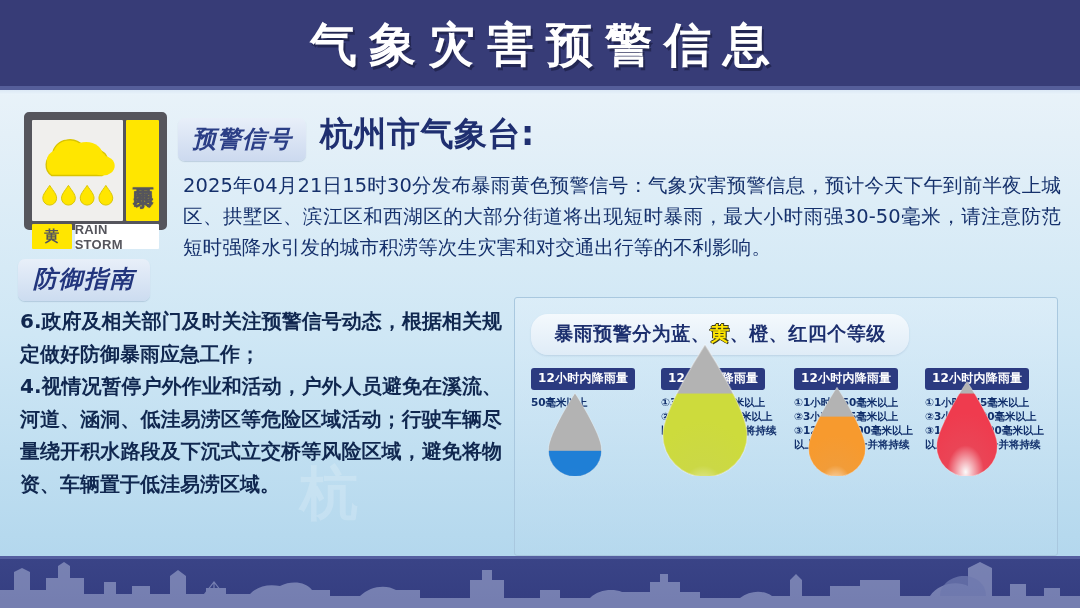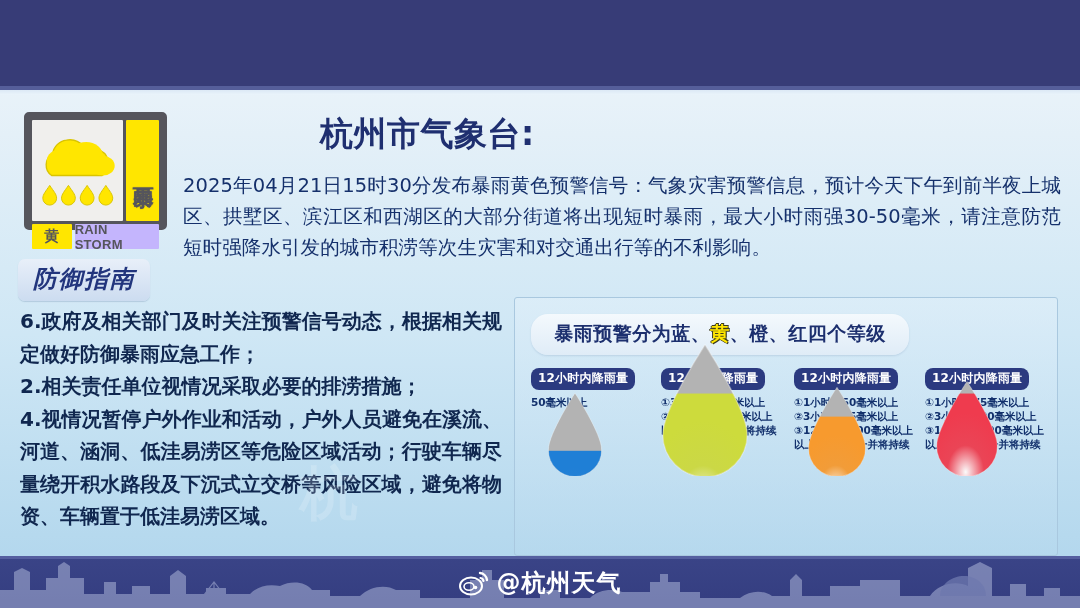--- a/index.html
+++ b/index.html
@@ -101,21 +101,21 @@
   .wi-level {
     width: 40px;
     background: #ffe600;
     border-radius: 1px;
     display: flex; align-items: center; justify-content: center;
     color: #55555c; font-weight: bold; font-size: 15px;
     font-family: "DejaVu Sans", "Liberation Sans", sans-serif;
   }
   .wi-en {
     flex: 1 1 auto;
-    background: #c4b5fd;
+    background: #ffffff;
     border-radius: 1px;
     display: flex; align-items: center; justify-content: center;
     color: #55555c; font-weight: bold; font-size: 13px;
     letter-spacing: .3px;
     font-family: "Liberation Sans", sans-serif;
   }
 
   
   .sig-badge {
     position: absolute;
@@ -212,21 +212,21 @@
 
   .cards { position: absolute; left: 0; top: 70px; width: 100%; height: 190px; }
   .card {
     position: absolute;
     top: 0;
     width: 132px;
   }
   .card-label {
     display: inline-block;
     padding: 2px 7px 3px;
-    border-radius: 8px;
+    border-radius: 3px;
     background: #2b3a80;
     color: #ffffff;
     font-size: 12px;
     font-weight: bold;
     letter-spacing: .2px;
     font-family: "DejaVu Sans", "Liberation Sans", sans-serif;
     white-space: nowrap;
   }
   .card-lines {
     margin-top: 5px;
@@ -284,20 +284,21 @@
     font-family: "DejaVu Sans", "Liberation Sans", sans-serif;
     pointer-events: none;
   }
 </style>
 </head>
 <body>
 
 <div class="poster">
 
   <div class="header-band"></div>
+  <div class="header-title">气象灾害预警信息</div>
   <div class="header-strip"></div>
 
   <div class="warn-icon">
     <div class="wi-top">
       <div class="wi-cloudbox">
         <svg width="100%" height="100%" viewBox="0 0 92 86" preserveAspectRatio="xMidYMid meet">
           <path d="M20 48 a13 13 0 0 1 1 -22 a16 16 0 0 1 14 -14 a18 18 0 0 1 17 6 a15 15 0 0 1 18 5 a13 13 0 0 1 7 12 a11 11 0 0 1 -6 13 z" fill="#ffe600" stroke="#d9c400" stroke-width="1.4"></path>
           <ellipse cx="30" cy="33" rx="15" ry="12" fill="#ffe600"></ellipse>
           <ellipse cx="55" cy="28" rx="17" ry="14" fill="#ffe600"></ellipse>
           <ellipse cx="72" cy="38" rx="12" ry="10" fill="#ffe600"></ellipse>
@@ -312,27 +313,27 @@
       <div class="wi-rainbox">
         <span>暴雨</span>
       </div>
     </div>
     <div class="wi-bottom">
       <div class="wi-level">黄</div>
       <div class="wi-en">RAIN STORM</div>
     </div>
   </div>
 
+  <div class="sig-badge">预警信号</div>
   <div class="sig-org">杭州市气象台:</div>
   <div class="warn-body">2025年04月21日15时30分发布暴雨黄色预警信号：气象灾害预警信息，预计今天下午到前半夜上城区、拱墅区、滨江区和西湖区的大部分街道将出现短时暴雨，最大小时雨强30-50毫米，请注意防范短时强降水引发的城市积涝等次生灾害和对交通出行等的不利影响。</div>
 
   <div class="guide-badge">防御指南</div>
   <div class="guide-list">
     <div>6.政府及相关部门及时关注预警信号动态，根据相关规定做好防御暴雨应急工作；</div>
-    <div>2.相关责任单位视情况采取必要的排涝措施；</div>
     <div>4.视情况暂停户外作业和活动，户外人员避免在溪流、河道、涵洞、低洼易涝区等危险区域活动；行驶车辆尽量绕开积水路段及下沉式立交桥等风险区域，避免将物资、车辆置于低洼易涝区域。</div>
   </div>
 
   <div class="watermark">杭</div>
 
   <div class="legend-panel">
     <div class="legend-title">
       <span>暴雨预警分为蓝、</span><span class="hl">黄</span><span>、橙、红四个等级</span>
     </div>
     <div class="cards" id="cards">
@@ -428,26 +429,15 @@
           </svg></div>
       </div>
   </div>
 
   <div class="footer-band">
     <svg class="skyline" viewBox="0 0 1080 48" preserveAspectRatio="none">
       <path fill="#cfd8f2" d="M0,48 L0,30 L14,30 L14,12 L22,8 L30,12 L30,30 L46,30 L46,18 L58,18 L58,6 L64,2 L70,6 L70,18 L84,18 L84,34 L104,34 L104,22 L116,22 L116,34 L132,34 L132,26 L150,26 L150,34 L170,34 L170,16 L178,10 L186,16 L186,34 L206,34 L206,28 L226,28 L226,34 L250,34 C258,26 268,24 280,26 C292,20 306,22 312,30 L330,30 L330,36 L360,36 C370,26 386,24 396,30 L420,30 L420,38 L470,38 L470,20 L482,20 L482,10 L492,10 L492,20 L504,20 L504,38 L540,38 L540,30 L560,30 L560,38 L590,38 C598,30 612,28 622,32 L650,32 L650,22 L660,22 L660,14 L668,14 L668,22 L680,22 L680,32 L700,32 L700,38 L740,38 C750,30 764,30 772,36 L790,36 L790,20 L796,14 L802,20 L802,36 L830,36 L830,26 L860,26 L860,20 L900,20 L900,36 L930,36 C938,24 956,20 968,26 L968,8 L980,2 L992,8 L992,36 L1010,36 L1010,24 L1026,24 L1026,36 L1044,36 L1044,28 L1060,28 L1060,36 L1080,36 L1080,48 Z"></path>
       <path fill="#b9c5ea" opacity=".75" d="M940,36 C940,24 952,16 964,16 C976,16 986,24 986,36 Z"></path>
       <path fill="none" stroke="#cfd8f2" stroke-width="1.2" d="M200,40 L214,22 L228,40 M214,22 L214,40 M205,34 L223,34"></path>
     </svg>
-    <div class="footer-brand">
-      <span class="weibo-icon">
-        <svg width="30" height="26" viewBox="0 0 30 26">
-          <ellipse cx="12" cy="16" rx="11" ry="8.5" fill="none" stroke="#ffffff" stroke-width="2"></ellipse>
-          <ellipse cx="10" cy="16.5" rx="5" ry="3.8" fill="none" stroke="#ffffff" stroke-width="1.6"></ellipse>
-          <circle cx="16.5" cy="17.5" r="1.8" fill="#ffffff"></circle>
-          <path d="M21 3 a8 8 0 0 1 7 7" fill="none" stroke="#ffffff" stroke-width="2.4" stroke-linecap="round"></path>
-          <path d="M21.5 8 a3.6 3.6 0 0 1 3 3" fill="none" stroke="#ffffff" stroke-width="2.2" stroke-linecap="round"></path>
-        </svg>
-      </span><span>@杭州天气</span>
-    </div>
   </div>
 
 </div>
 
 </body></html>

